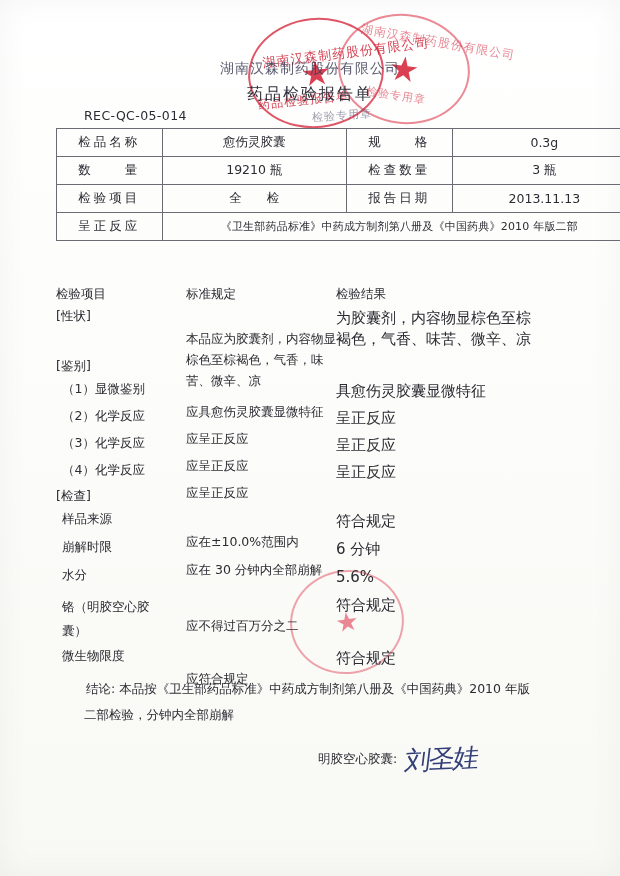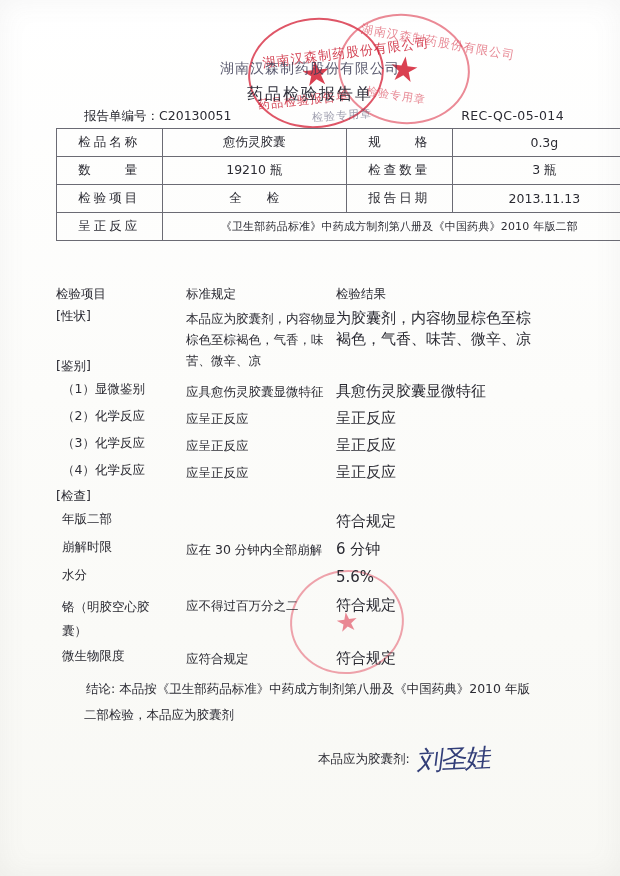--- a/index.html
+++ b/index.html
@@ -161,20 +161,21 @@
     left: 62px;
     font-size: 12.5px;
     white-space: nowrap;
   }
   .r-spec {
     position: absolute;
     left: 186px;
     font-size: 12.5px;
     width: 150px;
     line-height: 21px;
+    margin-top: 20px;
   }
   .r-res {
     position: absolute;
     left: 336px;
     font-size: 15px;
     width: 200px;
     line-height: 21px;
   }
 
   .conclusion {
@@ -233,23 +234,20 @@
   <div class="stamp-red-text" id="stamp-line-3">检验专用章</div>
   <div class="stamp-red-text" id="stamp-side-1">湖南汉森制药股份有限公司</div>
   <div class="stamp-red-text" id="stamp-side-2">检验专用章</div>
 
   <div class="doc-header">
     <div class="org-name">湖南汉森制药股份有限公司</div>
     <div class="doc-title">药品检验报告单</div>
   </div>
 
   <div class="report-row">
-    <div class="report-no">
-      <span>报告单编号：</span><span>C20130051</span>
-    </div>
     <div class="doc-code">REC-QC-05-014</div>
   </div>
 
   <table class="info">
     <tbody>
         <tr>
       <td class="lbl">检品名称</td>
       <td class="val">愈伤灵胶囊</td>
       <td class="lbl">规　　格</td>
       <td class="val">0.3g</td>
@@ -293,42 +291,43 @@
   <div class="r-item" style="top:435px">（3）化学反应</div>
   <div class="r-spec" style="top:435px">应呈正反应</div>
   <div class="r-res" style="top:435px">呈正反应</div>
 
   <div class="r-item" style="top:462px">（4）化学反应</div>
   <div class="r-spec" style="top:462px">应呈正反应</div>
   <div class="r-res" style="top:462px">呈正反应</div>
 
   <div class="group-title" style="top:488px">[检查]</div>
 
-  <div class="r-item" style="top:511px">年版二部</div>
+  <div class="r-item" style="top:511px">样品来源</div>
+  <div class="r-spec" style="top:511px">应在±10.0%范围内</div>
   <div class="r-res" style="top:511px">符合规定</div>
 
   <div class="r-item" style="top:539px">崩解时限</div>
   <div class="r-spec" style="top:539px">应在 30 分钟内全部崩解</div>
   <div class="r-res" style="top:539px">6 分钟</div>
 
   <div class="r-item" style="top:567px">水分</div>
   <div class="r-res" style="top:567px">5.6%</div>
 
   <div class="r-item" style="top:595px; width:112px; white-space:normal; line-height:24px;">铬（明胶空心胶囊）</div>
   <div class="r-spec" style="top:595px">应不得过百万分之二</div>
   <div class="r-res" style="top:595px">符合规定</div>
 
   <div class="r-item" style="top:648px">微生物限度</div>
   <div class="r-spec" style="top:648px">应符合规定</div>
   <div class="r-res" style="top:648px">符合规定</div>
 
   <div class="conclusion">
     <span>结论: 本品按《卫生部药品标准》中药成方制剂第八册及《中国药典》2010 年版</span>
-    <span class="l2">二部检验，本品应为胶囊剂</span>
+    <span class="l2">二部检验，分钟内全部崩解</span>
   </div>
 
   <div class="sign-row">
-    <span>本品应为胶囊剂:</span>
+    <span>明胶空心胶囊:</span>
     <span class="signature">刘圣娃</span>
   </div>
 
   <div class="edge-shadow"></div>
 </div>
 
 </body></html>

